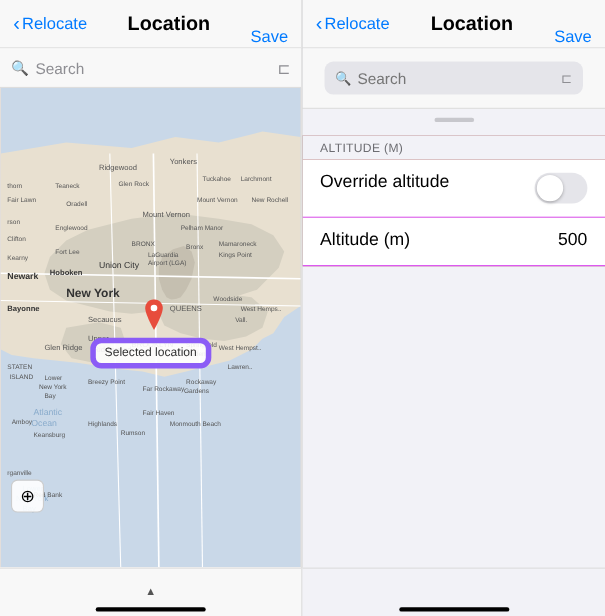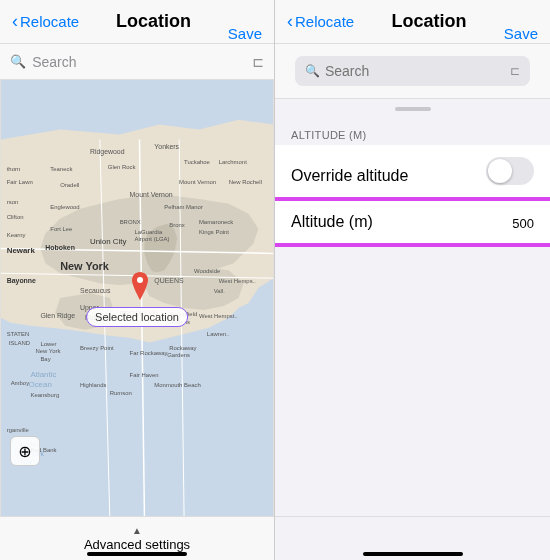--- a/index.html
+++ b/index.html
@@ -110,21 +110,21 @@
       position: absolute;
       top: 52%;
       left: 50%;
       transform: translateX(-50%);
       background: rgba(255,255,255,0.9);
       border-radius: 10px;
       padding: 3px 8px;
       font-size: 11px;
       color: #333;
       white-space: nowrap;
-      border: 1px solid #8b5cf6;
+      border: 5px solid #8b5cf6;
     }
 
     .pin {
       position: absolute;
       top: 44%;
       left: 51%;
       transform: translateX(-50%);
       width: 20px;
       height: 24px;
     }
@@ -234,33 +234,33 @@
       padding: 6px 16px 4px;
       font-size: 11px;
       color: #6d6d72;
       font-weight: 400;
       text-transform: uppercase;
       letter-spacing: 0.3px;
       background: #f2f2f7;
     }
     .altitude-row {
       display: flex;
-      align-items: flex-end;
+      align-items: flex-start;
       justify-content: space-between;
       padding: 12px 16px;
       background: #fff;
-      border-bottom: 4px solid #d946ef;
+      border-bottom: 1px solid #d946ef;
       min-height: 44px;
     }
     .altitude-row-label {
       font-size: 16px;
       color: #000;
     }
     .altitude-value {
-      font-size: 13px;
+      font-size: 16px;
       color: #000;
     }
 
     
     .toggle {
       width: 48px;
       height: 28px;
       background: #e5e5ea;
       border-radius: 14px;
       position: relative;
@@ -417,21 +417,20 @@
 
       <div class="selected-location-label">Selected location</div>
 
       <div class="target-icon">⊕</div>
     </div>
   </div>
 
   <div class="bottom-bar">
     <div class="advanced-settings-btn">
       <span class="chevron-up">▲</span>
-      <span>Advanced settings</span>
     </div>
     <div class="bottom-indicator"></div>
   </div>
 </div>
 
 <div class="right-panel">
 
   <div class="right-nav-bar">
     <div class="nav-back">
       <span class="nav-back-chevron">‹</span>

